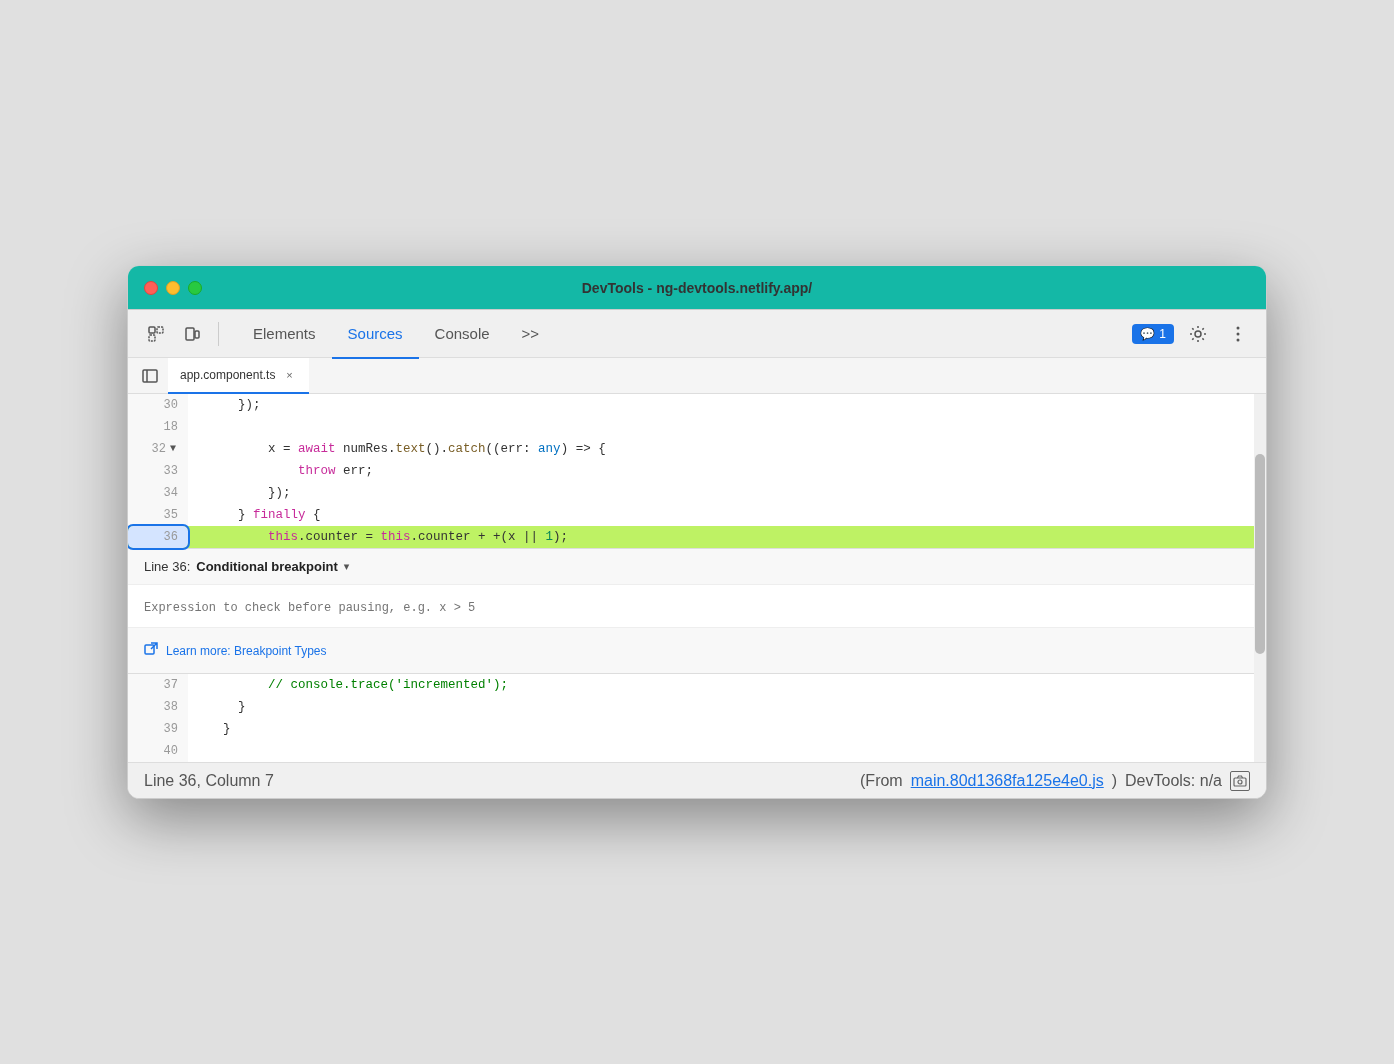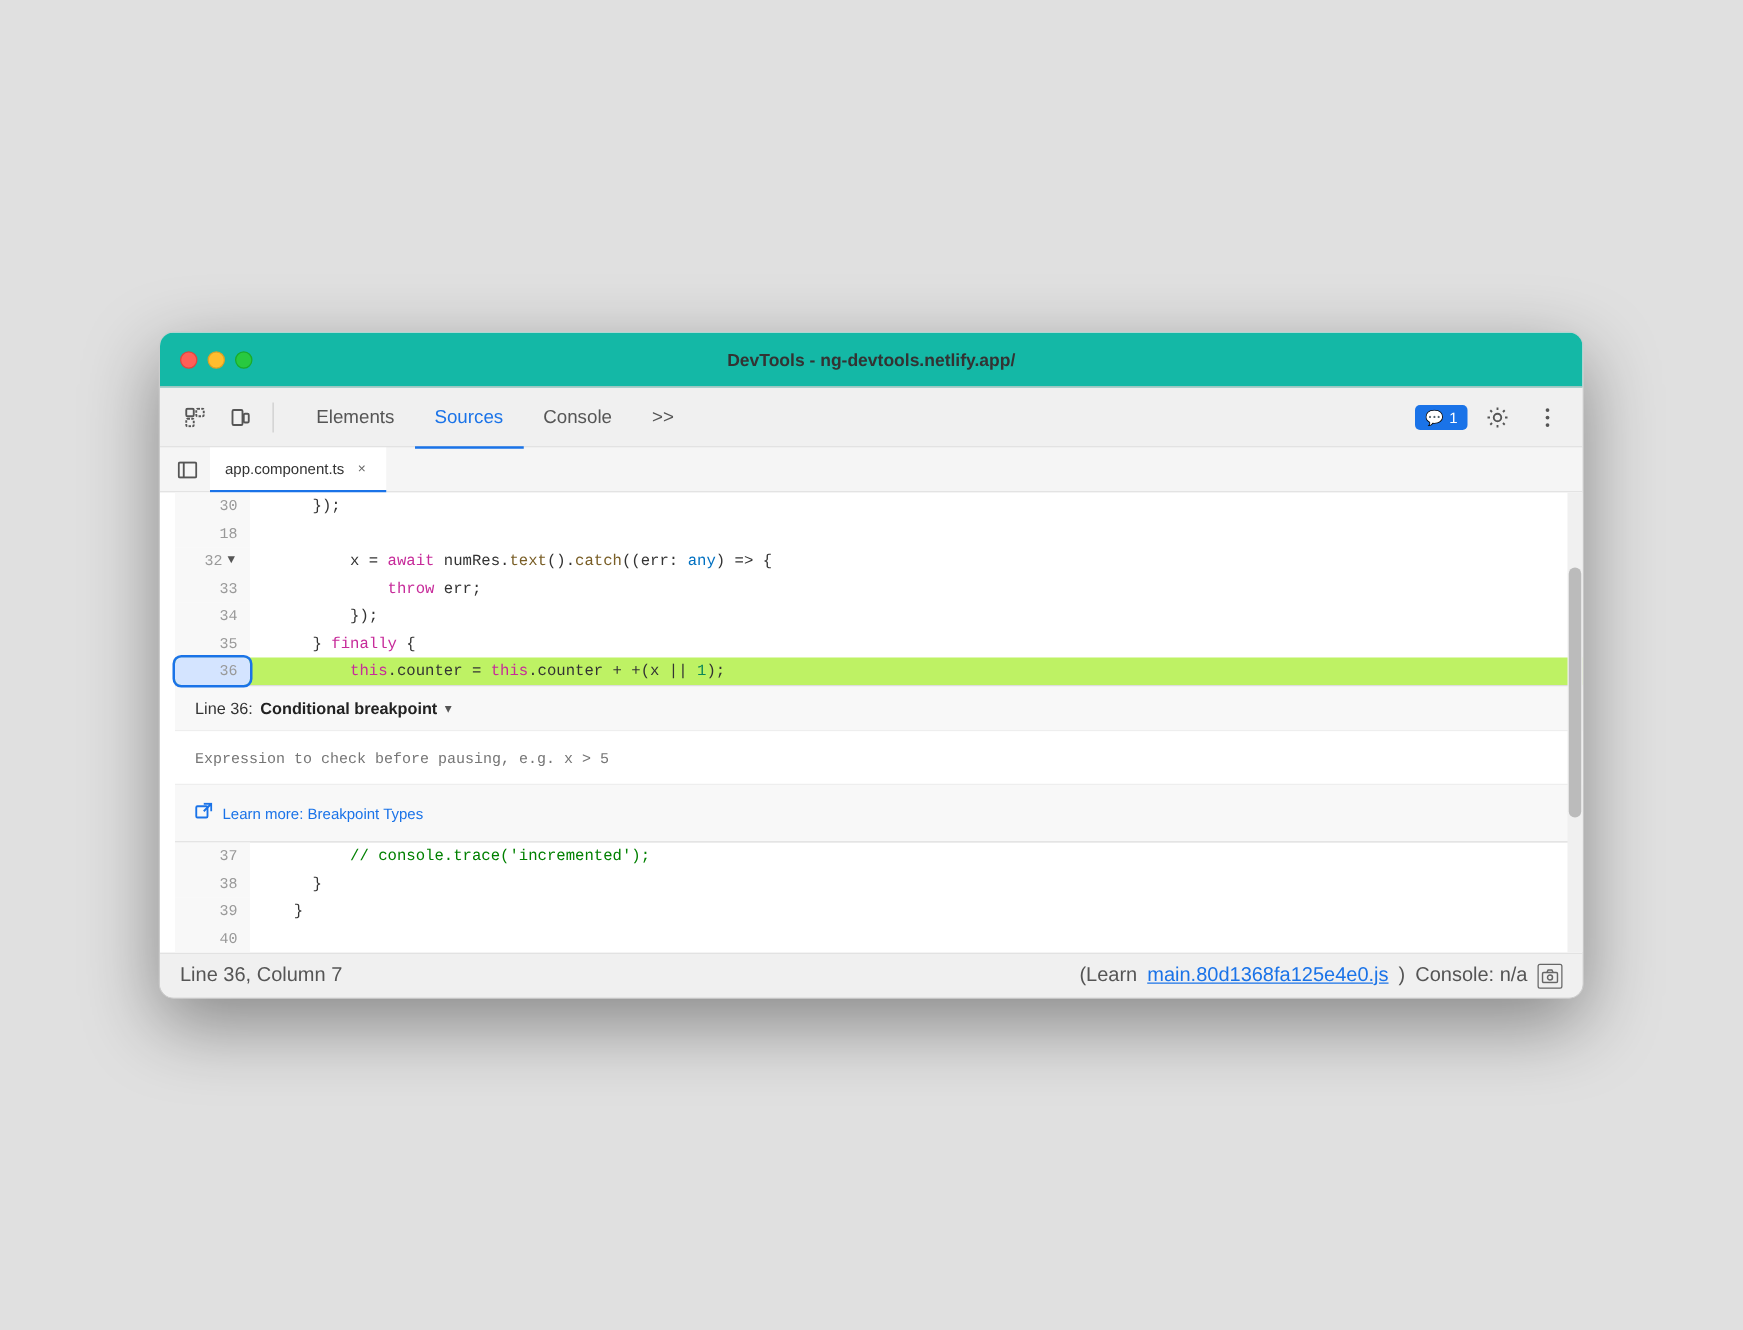--- a/index.html
+++ b/index.html
@@ -180,21 +180,20 @@
       font-size: 11px;
       color: #666;
       cursor: pointer;
     }
 
     
     .code-container {
       background: #fff;
       overflow: hidden;
       position: relative;
-      padding-left: 12px;
     }
 
     .code-line {
       display: flex;
       align-items: center;
       height: 22px;
       font-family: 'Menlo', 'Monaco', 'Courier New', monospace;
       font-size: 12.5px;
       line-height: 22px;
     }
@@ -521,24 +520,24 @@
     </div>
 
     <div class="scrollbar-track">
       <div class="scrollbar-thumb"></div>
     </div>
   </div>
 
   <div class="status-bar">
     <span>Line 36, Column 7</span>
     <div class="status-bar-right">
-      <span>(Learn</span>
+      <span>(From</span>
       <a class="status-link" href="#">main.80d1368fa125e4e0.js</a>
       <span>)</span>
-      <span>Console: n/a</span>
+      <span>DevTools: n/a</span>
       <div class="status-icon">
         <svg width="14" height="12" viewBox="0 0 14 12" fill="none" stroke="#666" stroke-width="1.2">
           <rect x="1" y="3" width="12" height="8" rx="1"></rect>
           <circle cx="7" cy="7" r="2"></circle>
           <path d="M4.5 3l1-2h3l1 2"></path>
         </svg>
       </div>
     </div>
   </div>
 

